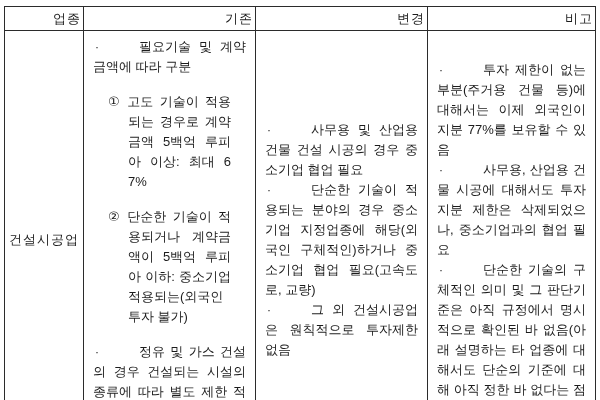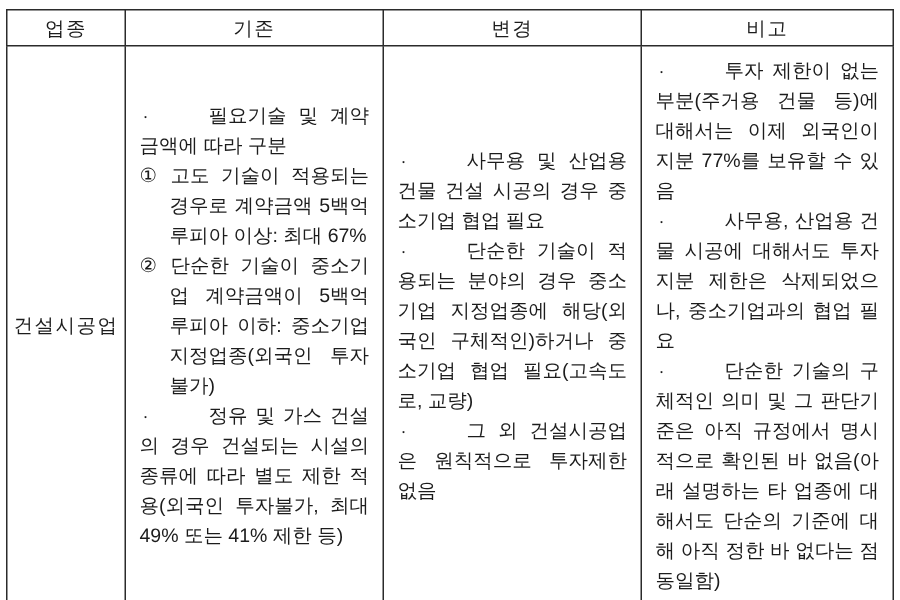--- a/index.html
+++ b/index.html
@@ -27,21 +27,21 @@
   table.doc-table td, table.doc-table th {
     border: 1px solid #2b2b2b;
     vertical-align: middle;
     font-weight: normal;
     font-size: 13px;
     color: #1c1c1c;
     overflow: hidden;
   }
   th.hdr {
     height: 21px;
-    text-align: center;
+    text-align: right;
     padding: 1px 2px;
     letter-spacing: 1px;
   }
   td.body-cell {
     padding: 6px 9px;
     text-align: justify;
     line-height: 20px;
     word-break: break-all;
   }
   td.industry-cell {
@@ -56,21 +56,21 @@
     text-indent: 46px;
   }
   p.para .mk {
     position: absolute;
     left: 2px;
     top: 0;
     text-indent: 0;
     font-size: 12px;
   }
   p.num {
-    margin: 0;
+    margin: 15px;
     padding-left: 20px;
     text-indent: -20px;
   }
   p.num .mk {
     margin-right: 5px;
     font-size: 13px;
   }
 </style>
 </head>
 <body>
@@ -90,21 +90,21 @@
         <th class="hdr">변경</th>
         <th class="hdr">비고</th>
       </tr>
     </thead>
     <tbody>
       <tr class="row1">
         <td class="industry-cell">건설시공업</td>
         <td class="body-cell">
           <p class="para"><span class="mk">·</span><span>필요기술 및 계약금액에 따라 구분</span></p>
           <p class="num"><span class="mk">①</span><span>고도 기술이 적용되는 경우로 계약금액 5백억 루피아 이상: 최대 67%</span></p>
-          <p class="num"><span class="mk">②</span><span>단순한 기술이 중소기업 계약금액이 5백억 루피아 이하: 중소기업 지정업종(외국인 투자 불가)</span></p>
+          <p class="num"><span class="mk">②</span><span>단순한 기술이 적용되거나 계약금액이 5백억 루피아 이하: 중소기업 적용되는(외국인 투자 불가)</span></p>
           <p class="para"><span class="mk">·</span><span>정유 및 가스 건설의 경우 건설되는 시설의 종류에 따라 별도 제한 적용(외국인 투자불가, 최대 49% 또는 41% 제한 등)</span></p>
         </td>
         <td class="body-cell">
           <p class="para"><span class="mk">·</span><span>사무용 및 산업용 건물 건설 시공의 경우 중소기업 협업 필요</span></p>
           <p class="para"><span class="mk">·</span><span>단순한 기술이 적용되는 분야의 경우 중소기업 지정업종에 해당(외국인 구체적인)하거나 중소기업 협업 필요(고속도로, 교량)</span></p>
           <p class="para"><span class="mk">·</span><span>그 외 건설시공업은 원칙적으로 투자제한 없음</span></p>
         </td>
         <td class="body-cell">
           <p class="para"><span class="mk">·</span><span>투자 제한이 없는 부분(주거용 건물 등)에 대해서는 이제 외국인이 지분 77%를 보유할 수 있음</span></p>
           <p class="para"><span class="mk">·</span><span>사무용, 산업용 건물 시공에 대해서도 투자 지분 제한은 삭제되었으나, 중소기업과의 협업 필요</span></p>

